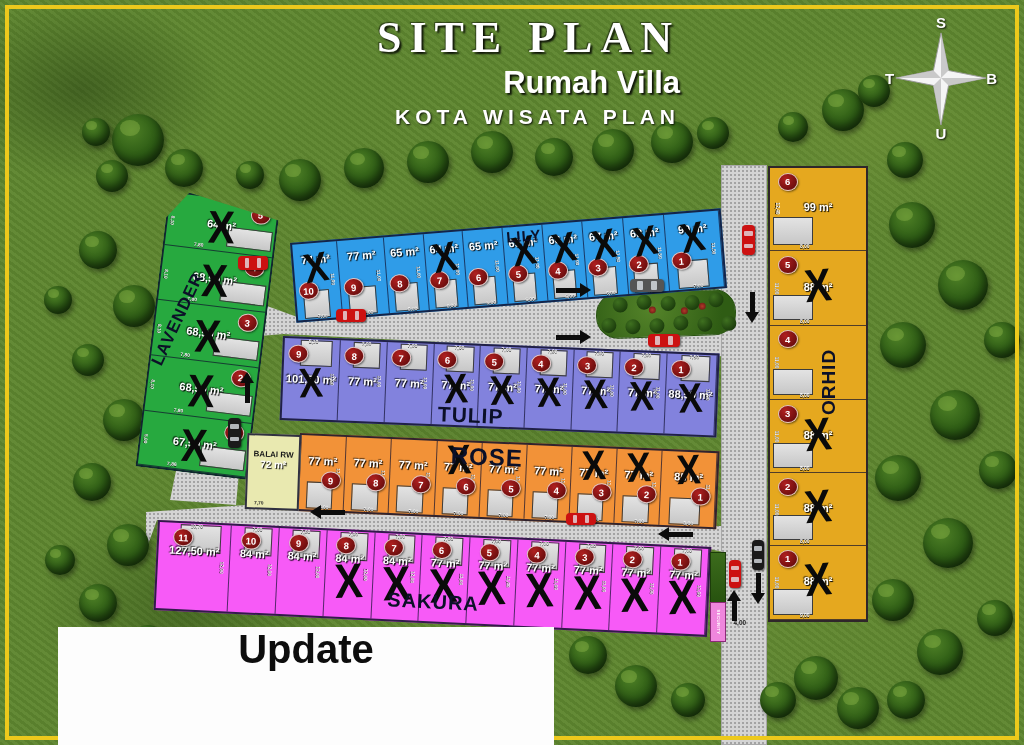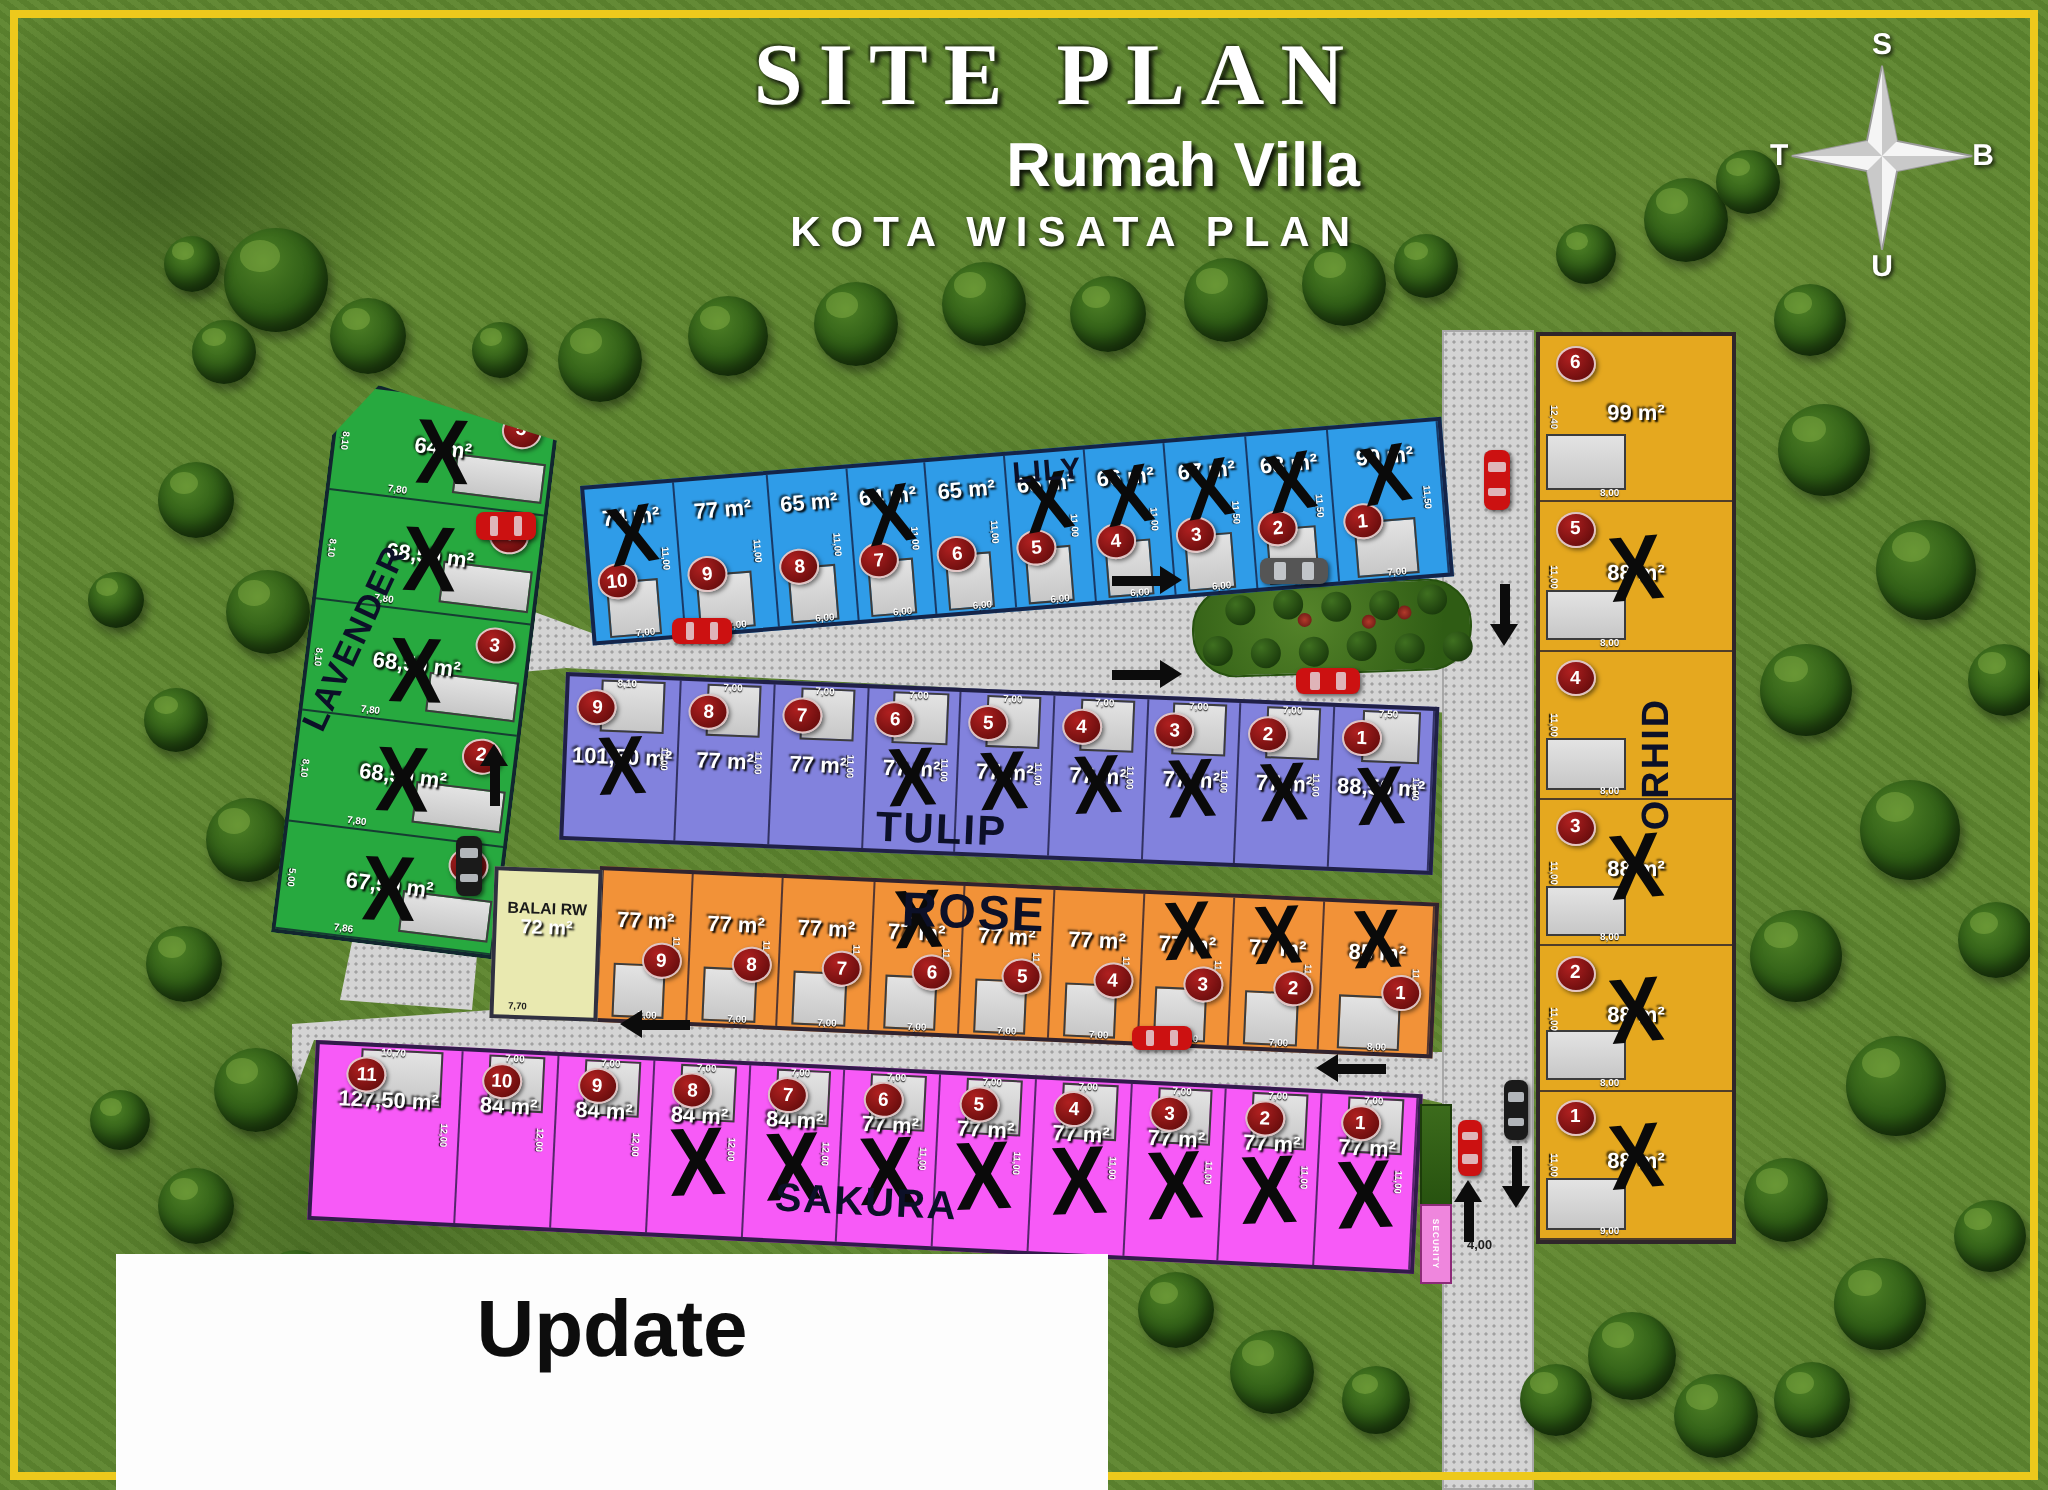--- a/index.html
+++ b/index.html
@@ -101,21 +101,21 @@
     background:linear-gradient(#3c6b1c,#27520f);border:1px solid #1c3c0a;}
   #secpost{position:absolute;left:710px;top:602px;width:14px;height:38px;z-index:5;
     background:#ef86dd;border:1px solid #8c2a78;color:#fff;font-size:8px;font-weight:bold;}
   #secpost span{position:absolute;left:50%;top:50%;
     transform:translate(-50%,-50%) rotate(90deg) scale(.52);letter-spacing:1px;}
   #roadlabel{position:absolute;left:732px;top:618px;z-index:6;font-size:8px;
     transform:scale(.8);font-weight:bold;color:#1d1d1d;}
   #frame{position:absolute;inset:5px;border:4px solid #edc91c;z-index:8;pointer-events:none;}
   #whitebox{position:absolute;left:58px;top:627px;width:496px;height:118px;z-index:9;
     background:#fdfdfd;color:#0d0d0d;text-align:center;}
-  #whitebox .u1{font-size:40px;font-weight:600;margin-top:16px;}
+  #whitebox .u1{font-size:40px;font-weight:600;margin-top:0;}
   #whitebox .u2{font-size:45px;font-weight:600;margin-top:0;}
 </style>
 </head>
 <body>
 
 <div id="scene">
 
   <div id="trees">
       <div class="tree" style="left: 112px; top: 114px; width: 52px; height: 52px;"></div>
       <div class="tree" style="left: 165px; top: 149px; width: 38px; height: 38px;"></div>

